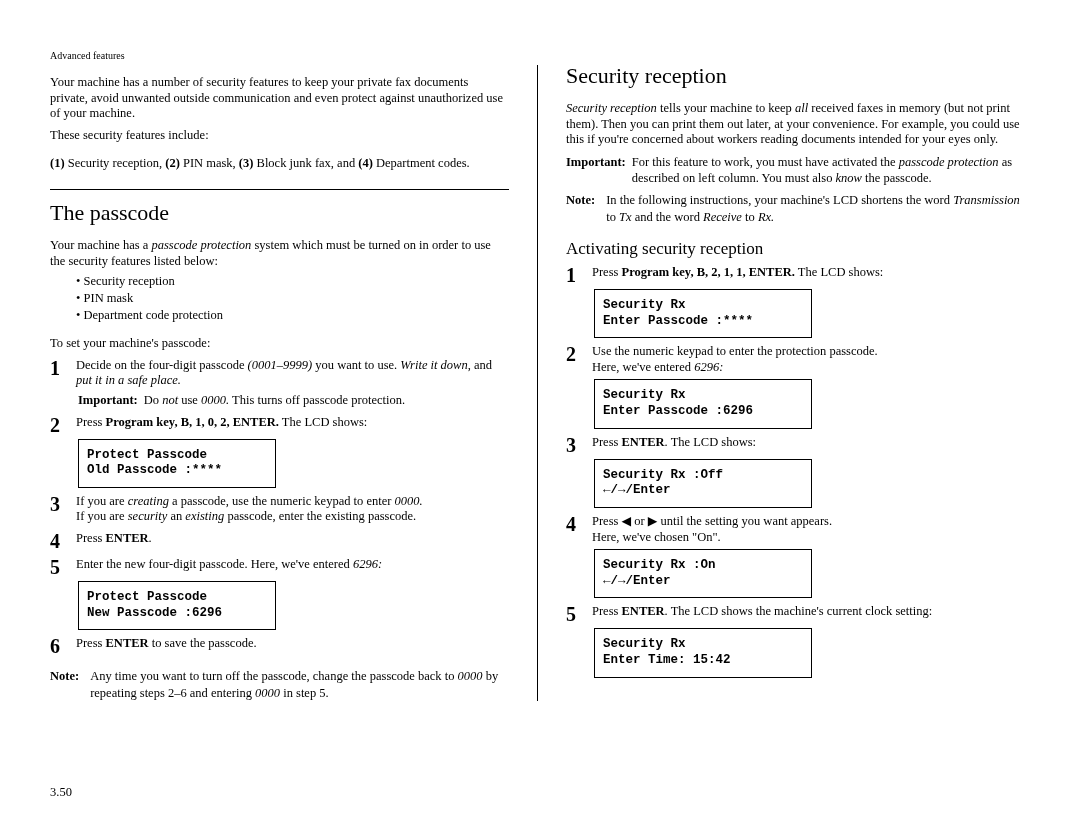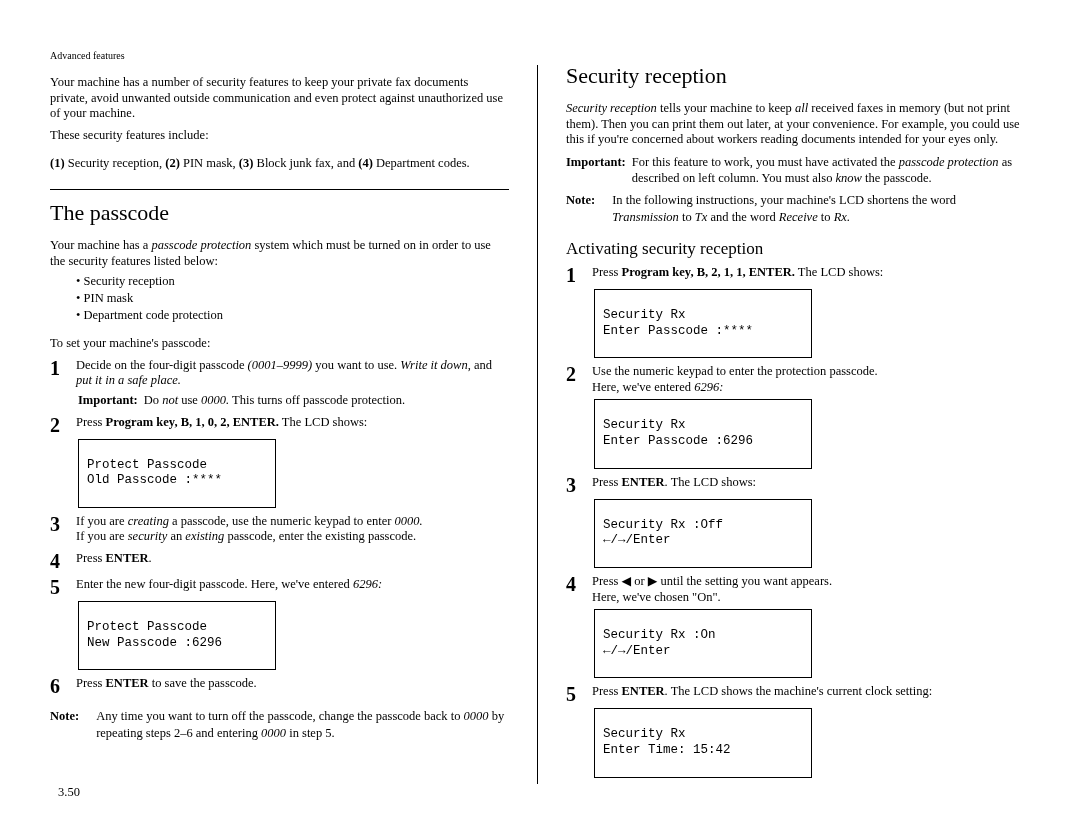--- a/index.html
+++ b/index.html
@@ -78,57 +78,58 @@
     width: 18px;
     flex-shrink: 0;
   }
   .numstep .body {
     flex: 1;
     line-height: 1.25;
   }
   .lcd {
     font-family: "Courier New", monospace;
     border: 1px solid #000;
-    padding: 18px 8px;
+    padding: 8px 8px;
     margin: 4px 0 6px 28px;
     width: 180px;
     font-size: 12.5px;
     line-height: 1.25;
+    font-weight: bold;
   }
   .lcd.wide { width: 200px; }
   em { font-style: italic; }
   b, strong { font-weight: bold; }
   .important, .note {
     display: flex;
     gap: 6px;
     margin: 4px 0 4px 28px;
     line-height: 1.25;
   }
   .important .lbl, .note .lbl {
     font-weight: 700;
     flex-shrink: 0;
   }
   .note-block {
     display: flex;
-    gap: 17px;
+    gap: 11px;
     margin: 12px 0 0 0;
     line-height: 1.3;
   }
   .note-block .lbl { font-weight: 700; flex-shrink: 0; }
   .important-block {
     display: flex;
     gap: 6px;
     margin: 6px 0;
     line-height: 1.3;
   }
   .important-block .lbl { font-weight: 700; flex-shrink: 0; }
   .page-num {
     position: absolute;
     bottom: 34px;
-    left: 58px;
+    left: 50px;
     font-size: 12.5px;
   }
   .sc { font-variant: small-caps; }
 </style>
 </head>
 <body>
 
 <div class="page">
   <div class="running-head">Advanced features</div>
 

